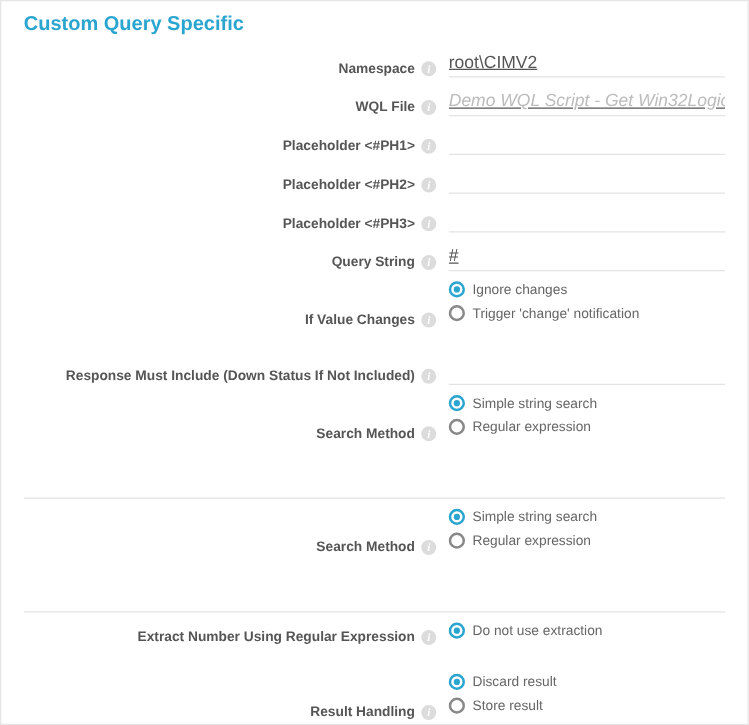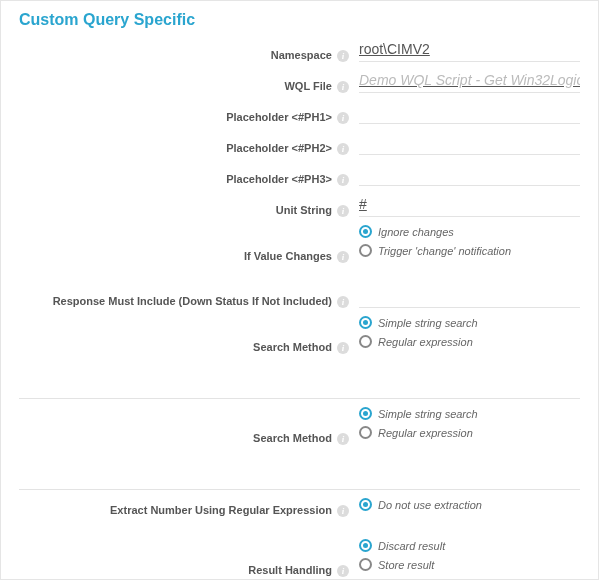--- a/index.html
+++ b/index.html
@@ -71,21 +71,20 @@
     font-style: italic;
   }
   .radio-group {
     padding-top: 2px;
   }
   .radio-option {
     display: flex;
     align-items: center;
     margin-bottom: 6px;
     cursor: pointer;
-    font-style: italic;
   }
   .radio-circle {
     width: 13px;
     height: 13px;
     border: 2px solid #888;
     border-radius: 50%;
     margin-right: 6px;
     position: relative;
     flex-shrink: 0;
   }
@@ -156,21 +155,21 @@
     <span>Placeholder &lt;#PH3&gt;</span>
     <span class="help">i</span>
   </div>
   <div class="value-col">
     <input class="text-input" type="text" value="" style="">
   </div>
 </div>
 
 <div class="row">
   <div class="label-col">
-    <span>Unit String</span>
+    <span>Query String</span>
     <span class="help">i</span>
   </div>
   <div class="value-col">
     <input class="text-input" type="text" value="#" style="">
   </div>
 </div>
 
 <div class="row">
   <div class="label-col">
     <span>If Value Changes</span>

